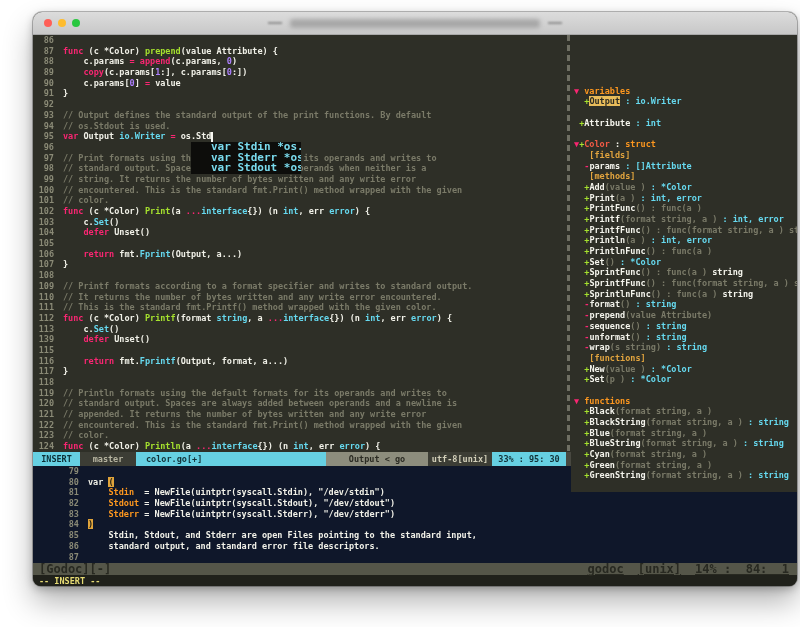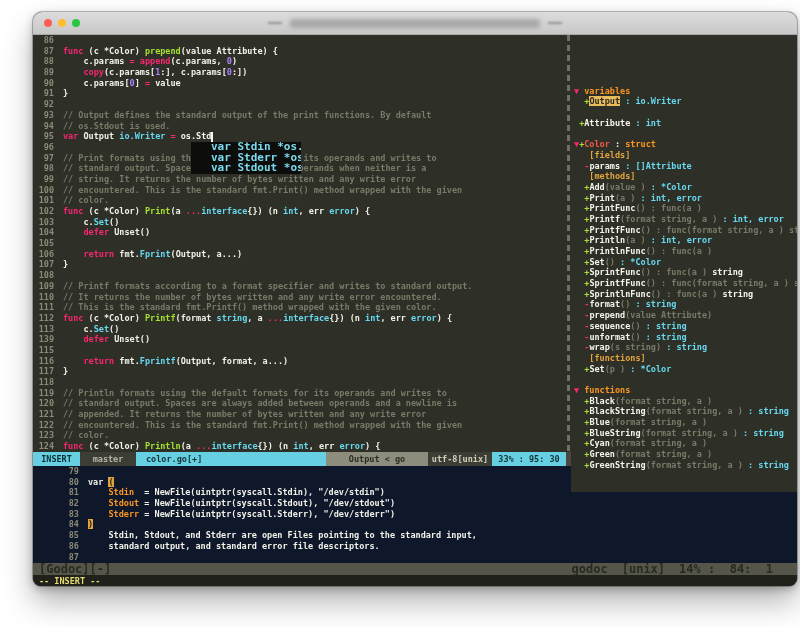--- a/index.html
+++ b/index.html
@@ -50,21 +50,21 @@
   .seg-enc{width:64px;background:#3c3d35;color:#d3d0ba;}
   .seg-pos{width:74px;background:#66d0e2;color:#123238;}
   .sl-right{display:flex;align-items:center;width:231px;background:#484840;color:#24241e;white-space:pre;}
   .sl-right .it1{margin-left:8px;}
   .sl-right .it2{margin-left:24px;}
   .sl-right .it3{margin-left:10px;}
   
   .godoc{height:97px;overflow:hidden;background:#0f172a;padding-left:25px;}
   .gstatus{display:flex;align-items:center;height:12px;background:#555649;color:#282921;font-size:12px;font-weight:700;white-space:pre;}
   .gstatus .gleft{margin-left:6px;}
-  .gstatus .gright{margin-left:auto;margin-right:24px;display:flex;gap:14px;}
+  .gstatus .gright{margin-left:auto;margin-right:8px;display:flex;gap:14px;text-decoration:underline;}
   
   .cmdline{display:flex;align-items:center;height:12px;background:#20211b;color:#e6db74;font-size:8.5px;font-weight:700;}
   .cmdline span{margin-left:6px;white-space:pre;}
 </style>
 </head>
 <body>
 
 <div class="stage">
   <div class="window">
 
@@ -153,20 +153,21 @@
           <div class="trow"><span class="w">  </span><span class="pl">+</span><span class="nm">Set</span><span class="sg">()</span><span class="ty"> : *Color</span></div>
           <div class="trow"><span class="w">  </span><span class="pl">+</span><span class="nm">SprintFunc</span><span class="sg">() : func(a ) </span><span class="nm">string</span></div>
           <div class="trow"><span class="w">  </span><span class="pl">+</span><span class="nm">SprintfFunc</span><span class="sg">() : func(format string, a ) string</span></div>
           <div class="trow"><span class="w">  </span><span class="pl">+</span><span class="nm">SprintlnFunc</span><span class="sg">() : func(a ) </span><span class="nm">string</span></div>
           <div class="trow"><span class="w">  </span><span class="mi">-</span><span class="nm">format</span><span class="sg">()</span><span class="ty"> : string</span></div>
           <div class="trow"><span class="w">  </span><span class="mi">-</span><span class="nm">prepend</span><span class="sg">(value Attribute)</span></div>
           <div class="trow"><span class="w">  </span><span class="mi">-</span><span class="nm">sequence</span><span class="sg">()</span><span class="ty"> : string</span></div>
           <div class="trow"><span class="w">  </span><span class="mi">-</span><span class="nm">unformat</span><span class="sg">()</span><span class="ty"> : string</span></div>
           <div class="trow"><span class="w">  </span><span class="mi">-</span><span class="nm">wrap</span><span class="sg">(s string)</span><span class="ty"> : string</span></div>
           <div class="trow"><span class="gr">   [functions]</span></div>
+          <div class="trow"><span class="w">  </span><span class="pl">+</span><span class="nm">New</span><span class="sg">(value )</span><span class="ty"> : *Color</span></div>
           <div class="trow"><span class="w">  </span><span class="pl">+</span><span class="nm">Set</span><span class="sg">(p )</span><span class="ty"> : *Color</span></div>
           <div class="trow"></div>
           <div class="trow"><span class="ar">▼</span><span class="kd"> functions</span></div>
           <div class="trow"><span class="w">  </span><span class="pl">+</span><span class="nm">Black</span><span class="sg">(format string, a )</span></div>
           <div class="trow"><span class="w">  </span><span class="pl">+</span><span class="nm">BlackString</span><span class="sg">(format string, a )</span><span class="ty"> : string</span></div>
           <div class="trow"><span class="w">  </span><span class="pl">+</span><span class="nm">Blue</span><span class="sg">(format string, a )</span></div>
           <div class="trow"><span class="w">  </span><span class="pl">+</span><span class="nm">BlueString</span><span class="sg">(format string, a )</span><span class="ty"> : string</span></div>
           <div class="trow"><span class="w">  </span><span class="pl">+</span><span class="nm">Cyan</span><span class="sg">(format string, a )</span></div>
           <div class="trow"><span class="w">  </span><span class="pl">+</span><span class="nm">Green</span><span class="sg">(format string, a )</span></div>
           <div class="trow"><span class="w">  </span><span class="pl">+</span><span class="nm">GreenString</span><span class="sg">(format string, a )</span><span class="ty"> : string</span></div>

